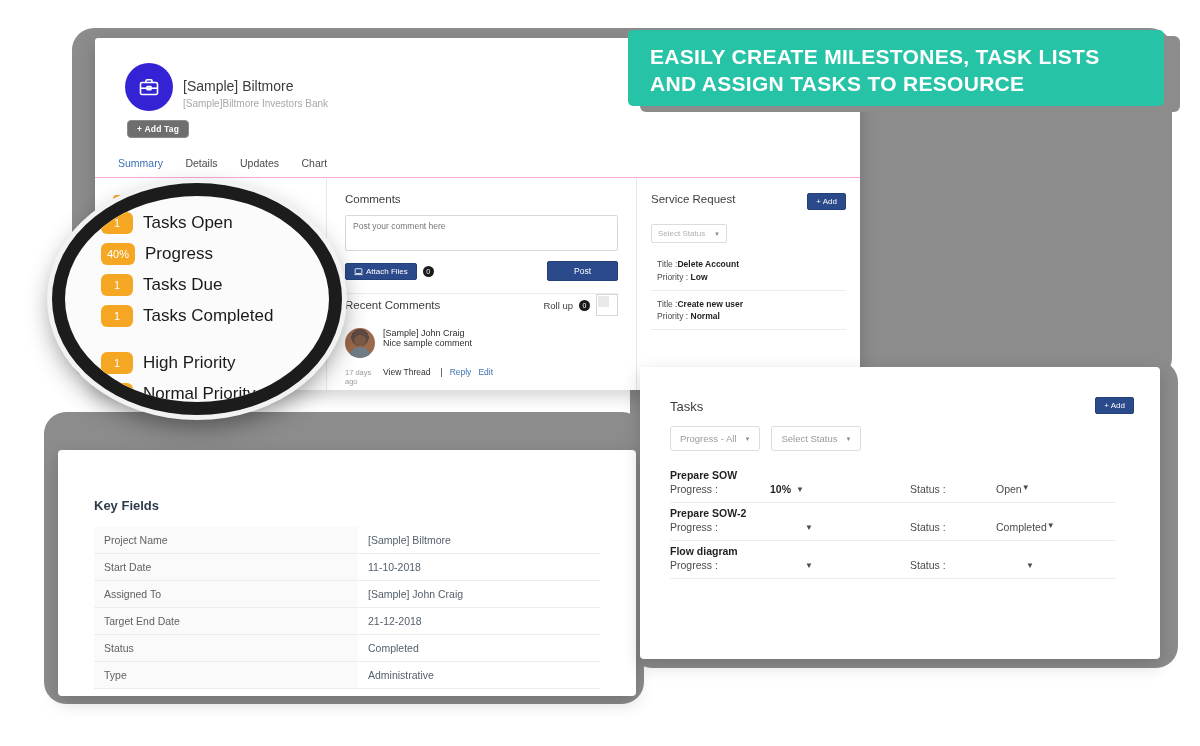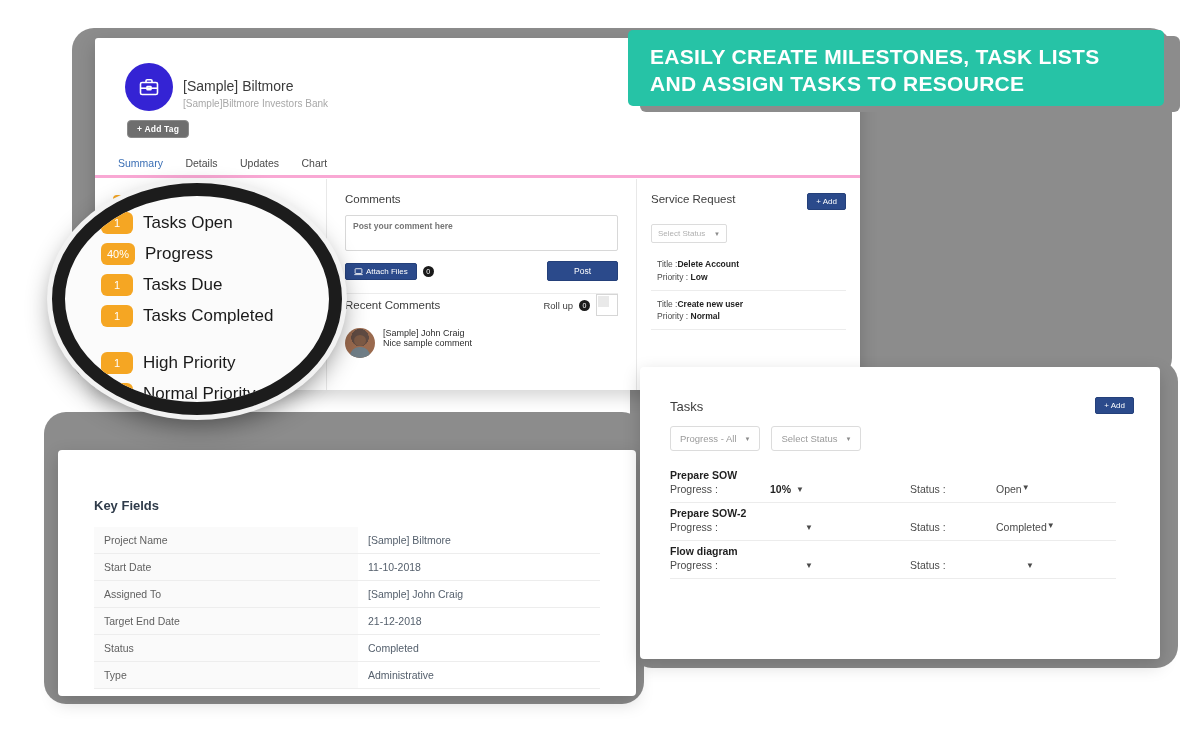--- a/index.html
+++ b/index.html
@@ -55,21 +55,21 @@
     padding: 3px 9px; border-radius: 4px;
     border: 1px solid #8a8a8a;
     letter-spacing: .2px;
     white-space: nowrap;
   }
 
   
   #tabbar {
     position: absolute; left: 0; top: 112px; width: 100%;
     height: 28px;
-    border-bottom: 3px solid #f9a8d4;
+    border-bottom: 1px solid #f9a8d4;
     padding-left: 23px;
   }
   .tab {
     display: inline-block;
     font-size: 10.5px; color: #4a4a4a;
     margin-right: 18px;
     line-height: 26px;
   }
   .tab.active { color: #3b6fb5; }
 
@@ -96,21 +96,20 @@
   
   .col-heading { font-size: 11.5px; color: #3d3d3d; margin-bottom: 10px; }
   #comment-box {
     width: 100%; height: 36px;
     border: 1px solid #d8d8d8; border-radius: 2px;
     background: #fff;
     font-size: 8.5px; color: #b4b4b4;
     padding: 5px 7px;
     resize: none;
     font-family: "Liberation Sans", sans-serif;
-    font-weight: bold;
   }
   #comment-actions {
     margin-top: 6px; display: flex; align-items: center; justify-content: space-between;
   }
   .btn-navy {
     background: #2b4a8b; color: #fff;
     border: 1px solid #24407a;
     font-size: 8px; padding: 3px 8px; border-radius: 2px;
     display: inline-flex; align-items: center; gap: 3px;
     white-space: nowrap;
@@ -351,20 +350,27 @@
             </span>
           </div>
 
           <div id="comment-item">
             <div id="c-avatar"></div>
             <div id="c-body">
               <div class="c-name">[Sample] John Craig</div>
               <div class="c-text">Nice sample comment</div>
             </div>
           </div>
+          <div id="c-meta">
+            <span id="c-ago">17 days ago</span>
+            <span class="c-static">View Thread</span>
+            <span class="c-pipe">|</span>
+            <span class="c-link">Reply</span>
+            <span class="c-link">Edit</span>
+          </div>
         </div>
       </div>
 
       <div id="col-right">
         <div id="sr-head-row">
           <span class="col-heading">Service Request</span>
           <span class="btn-navy">+ Add</span>
         </div>
         <div class="select-box">
           <span>Select Status</span>

